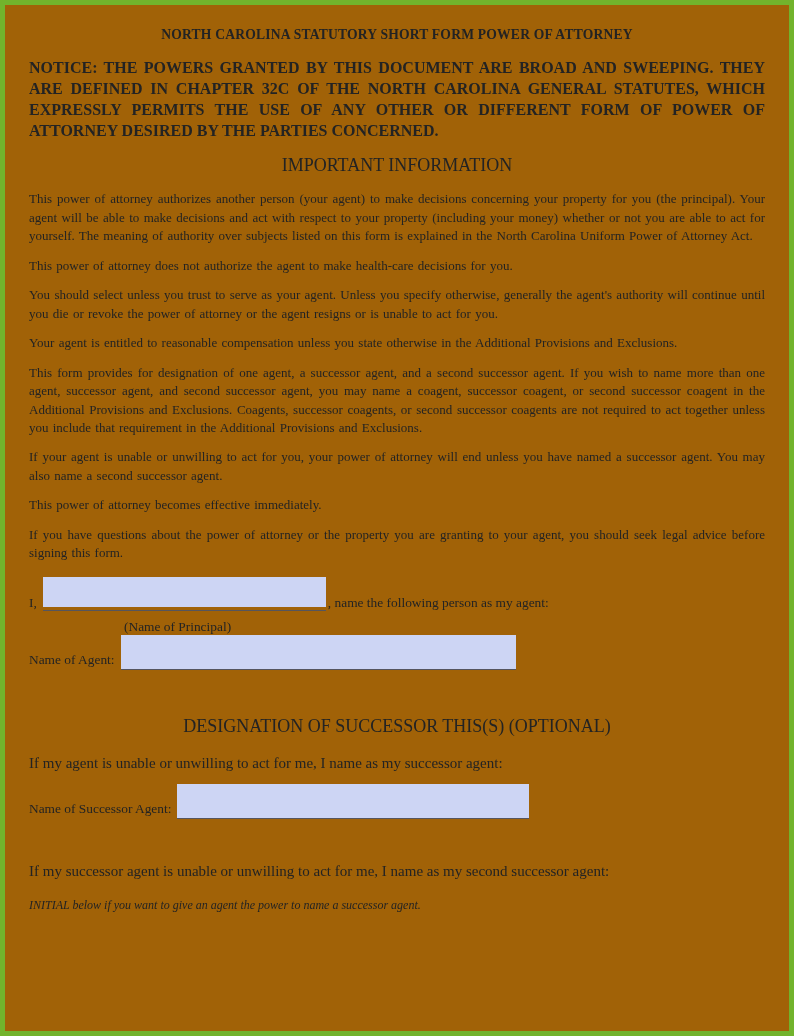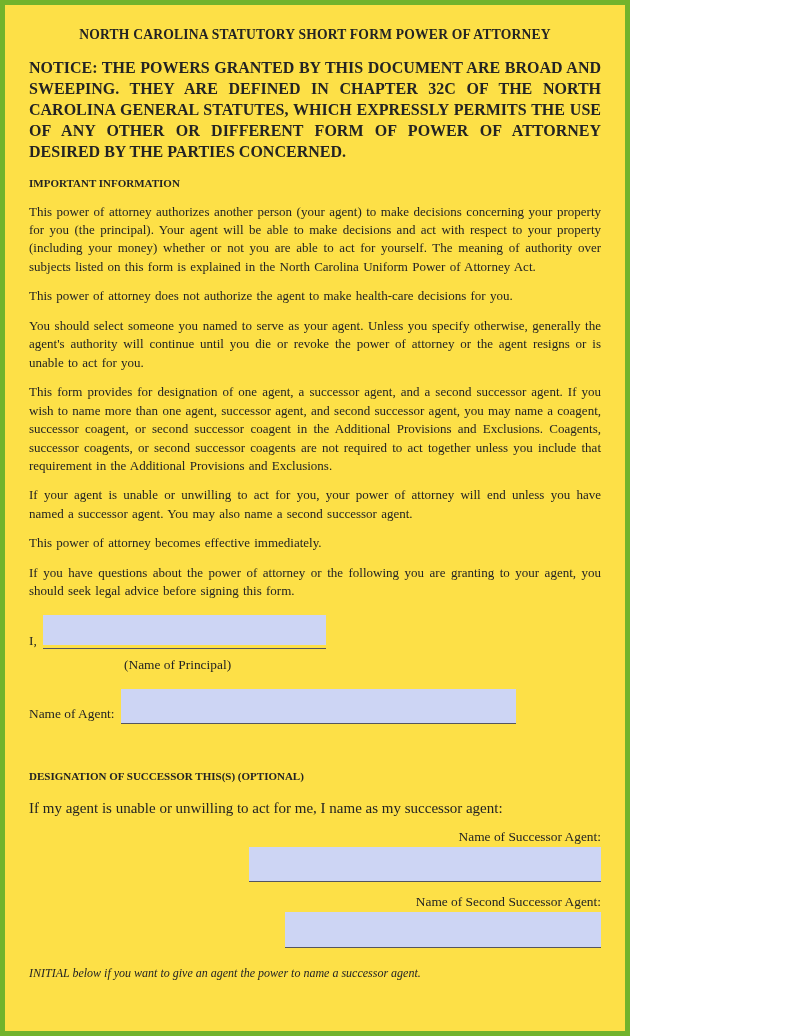--- a/index.html
+++ b/index.html
@@ -2,46 +2,47 @@
 <html><head>
 <meta charset="utf-8">
 <style>
   * { margin: 0; padding: 0; box-sizing: border-box; }
   html, body { background: #ffffff; }
   body {
     font-family: "Liberation Serif", "DejaVu Serif", serif;
     color: #232323;
   }
   .page {
-    width: 630px;
+    width: 794px;
     height: 1036px;
     border: 5px solid #72b32c;
-    background: #fde047;
+    background: #a16207;
     padding: 14px 24px 10px 24px;
     overflow: hidden;
     position: relative;
   }
   .doc-title {
     text-align: center;
     font-weight: bold;
     font-size: 13.6px;
     letter-spacing: 0.2px;
     margin-top: 8px;
     margin-bottom: 14px;
   }
   .notice {
     font-weight: bold;
     font-size: 16px;
     line-height: 1.32;
     text-align: justify;
     margin-bottom: 12px;
   }
   .section-heading {
-    font-weight: bold;
-    font-size: 11px;
+    text-align: center;
+    font-weight: normal;
+    font-size: 18px;
     margin: 14px 0 14px 0;
   }
   .para {
     font-size: 13px;
     line-height: 1.42;
     text-align: justify;
     margin-bottom: 11px;
     word-spacing: 1px;
   }
   .field-blue {
@@ -66,38 +67,37 @@
     border-bottom: 1px solid #55555e;
     padding-bottom: 3px;
   }
   .principal-field { width: 283px; height: 30px; }
   .principal-caption {
     font-size: 13.4px;
     margin-top: 8px;
     margin-left: 95px;
   }
   .agent-row {
-    margin-top: 16px;
     display: flex;
     align-items: flex-end;
     font-size: 13.4px;
   }
   .agent-label { padding-bottom: 2px; }
   .agent-field-wrap {
     display: inline-flex;
     margin-left: 6px;
     border-bottom: 1px solid #55555e;
   }
   .agent-field { width: 395px; height: 34px; }
   .successor-heading { margin-top: 46px; margin-bottom: 18px; }
   .intro-line {
     font-size: 15px;
     margin-bottom: 10px;
   }
-  .successor-row { margin-top: 12px; flex-direction: column; }
+  .successor-row { margin-top: 12px; }
   .successor-field { width: 352px; height: 34px; }
   .second-intro { margin-top: 44px; }
   .second-field { width: 316px; height: 35px; }
   .initial-instruction {
     font-style: italic;
     font-size: 12px;
     margin-top: 18px;
     margin-bottom: 18px;
   }
 </style>
@@ -107,32 +107,34 @@
 <div class="page">
 
   <div class="doc-title">NORTH CAROLINA STATUTORY SHORT FORM POWER OF ATTORNEY</div>
 
   <div class="notice">NOTICE: THE POWERS GRANTED BY THIS DOCUMENT ARE BROAD AND SWEEPING.  THEY ARE DEFINED IN CHAPTER 32C OF THE NORTH CAROLINA GENERAL STATUTES, WHICH EXPRESSLY PERMITS THE USE OF ANY OTHER OR DIFFERENT FORM OF POWER OF ATTORNEY DESIRED BY THE PARTIES CONCERNED.</div>
 
   <div class="section-heading">IMPORTANT INFORMATION</div>
 
   <p class="para">This power of attorney authorizes another person (your agent) to make decisions concerning your property for you (the principal).  Your agent will be able to make decisions and act with respect to your property (including your money) whether or not you are able to act for yourself.   The meaning of authority over subjects listed on this form is explained in the North Carolina Uniform Power of Attorney Act.</p>
   <p class="para">This power of attorney does not authorize the agent to make health-care decisions for you.</p>
-  <p class="para">You should select someone you named to serve as your agent.  Unless you specify otherwise, generally the agent's authority will continue until you die or revoke the power of attorney or the agent resigns or is unable to act for you.</p>
+  <p class="para">You should select unless you trust to serve as your agent.  Unless you specify otherwise, generally the agent's authority will continue until you die or revoke the power of attorney or the agent resigns or is unable to act for you.</p>
+  <p class="para">Your agent is entitled to reasonable compensation unless you state otherwise in the Additional Provisions and Exclusions.</p>
   <p class="para">This form provides for designation of one agent, a successor agent, and a second successor agent.  If you wish to name more than one agent, successor agent, and second successor agent, you may name a coagent, successor coagent, or second successor coagent in the Additional Provisions and Exclusions.  Coagents, successor coagents, or second successor coagents are not required to act together unless you include that requirement in the Additional Provisions and Exclusions.</p>
   <p class="para">If your agent is unable or unwilling to act for you, your power of attorney will end unless you have named a successor agent.  You may also name a second successor agent.</p>
   <p class="para">This power of attorney becomes effective immediately.</p>
-  <p class="para">If you have questions about the power of attorney or the following you are granting to your agent, you should seek legal advice before signing this form.</p>
+  <p class="para">If you have questions about the power of attorney or the property you are granting to your agent, you should seek legal advice before signing this form.</p>
 
 
   <div class="principal-row">
     <span>I,</span>
     <span class="principal-field-wrap">
       <input class="field-blue principal-field" type="text" style="">
     </span>
+    <span>, name the following person as my agent:</span>
   </div>
   <div class="principal-caption">(Name of Principal)</div>
 
   <div class="agent-row">
     <span class="agent-label">Name of Agent:</span>
     <span class="agent-field-wrap">
       <input class="field-blue agent-field" type="text" style="">
     </span>
   </div>
 
@@ -140,23 +142,18 @@
 
   <div class="intro-line">If my agent is unable or unwilling to act for me, I name as my successor agent:</div>
 
   <div class="agent-row successor-row">
     <span class="agent-label">Name of Successor Agent:</span>
     <span class="agent-field-wrap">
       <input class="field-blue successor-field" type="text" style="">
     </span>
   </div>
 
+  <div class="intro-line second-intro">If my successor agent is unable or unwilling to act for me, I name as my second successor agent:</div>
 
-  <div class="agent-row successor-row">
-    <span class="agent-label">Name of Second Successor Agent:</span>
-    <span class="agent-field-wrap">
-      <input class="field-blue second-field" type="text" style="">
-    </span>
-  </div>
 
   <div class="initial-instruction">INITIAL below if you want to give an agent the power to name a successor agent.</div>
 
 </div>
 
 </body></html>

